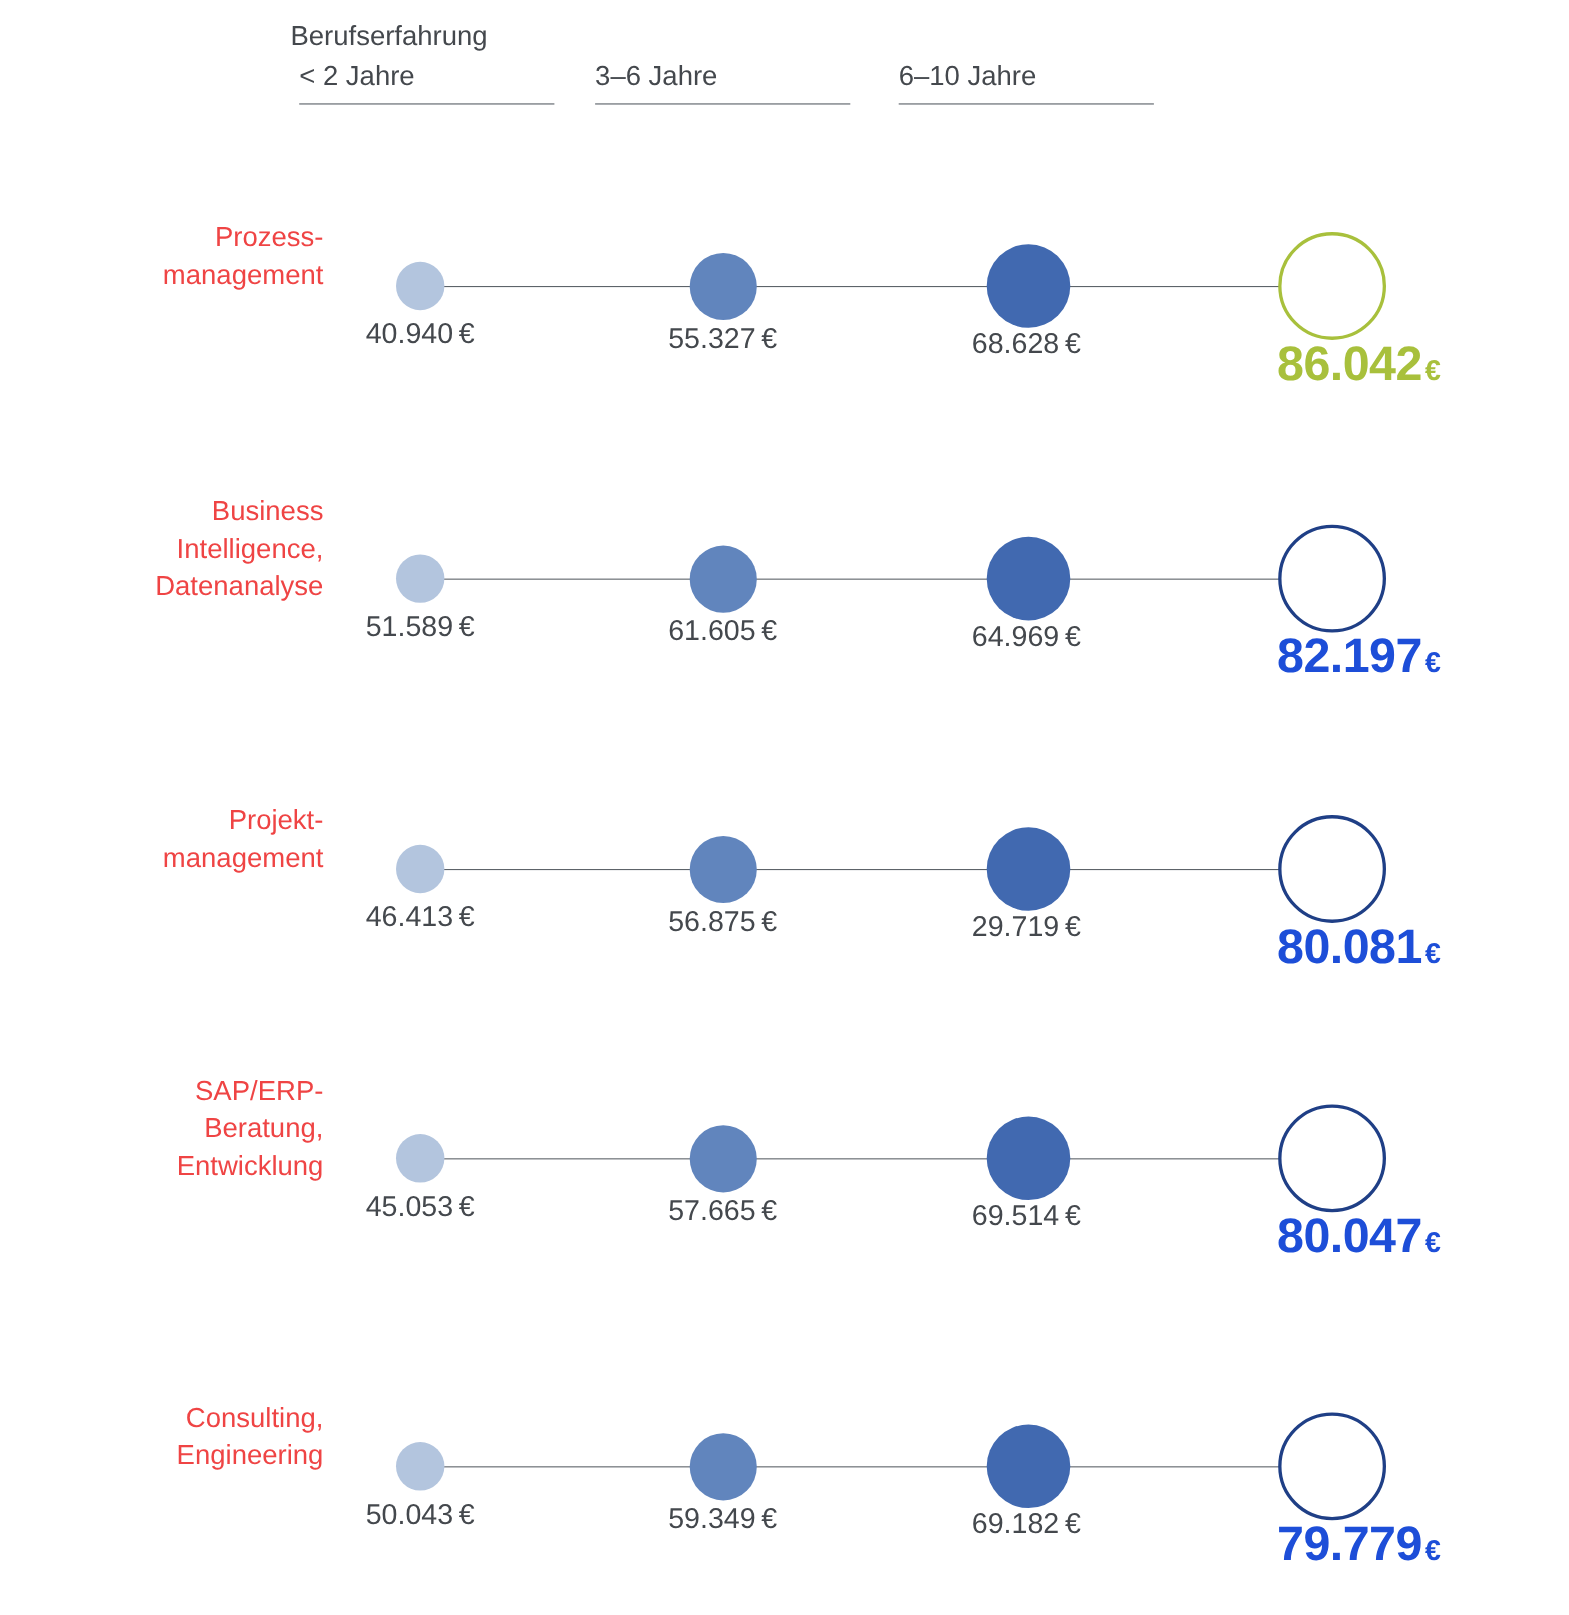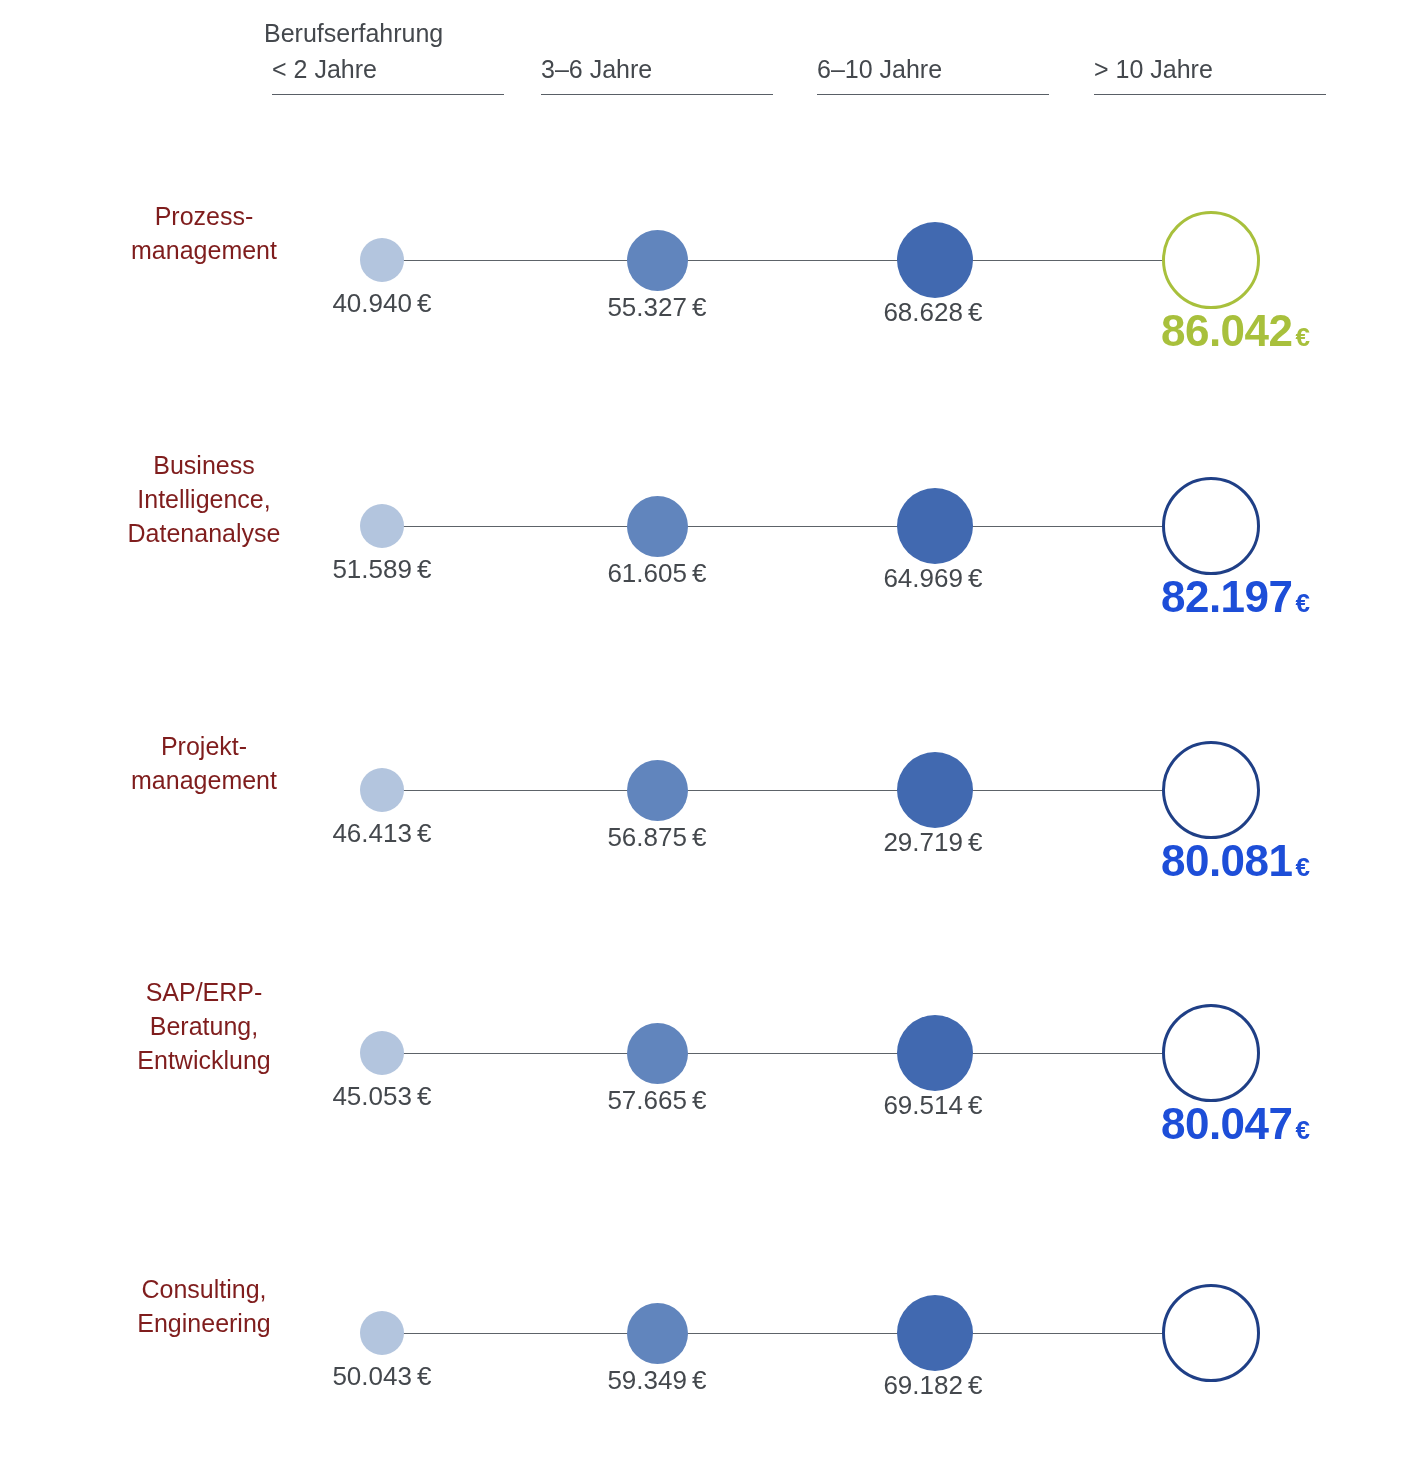--- a/index.html
+++ b/index.html
@@ -60,22 +60,22 @@
     left: 0;
     width: 1426px;
     height: 190px;
   }
   .row-label {
     position: absolute;
     left: 114px;
     width: 180px;
     font-size: 25px;
     line-height: 34px;
-    color: #7f1d1d;
-    text-align: center;
+    color: #ef4444;
+    text-align: right;
   }
   .row-label.lines2 { top: 24px; }
   .row-label.lines3 { top: 7px; }
 
   
   .track {
     position: absolute;
     left: 382px;
     top: 85px;
     width: 830px;
@@ -137,24 +137,20 @@
     <span class="hdr-rule"></span>
   </div>
   <div class="hdr-col c1">
     <span class="hdr-label">3–6 Jahre</span>
     <span class="hdr-rule"></span>
   </div>
   <div class="hdr-col c2">
     <span class="hdr-label">6–10 Jahre</span>
     <span class="hdr-rule"></span>
   </div>
-  <div class="hdr-col c3">
-    <span class="hdr-label">&gt; 10 Jahre</span>
-    <span class="hdr-rule"></span>
-  </div>
 </div>
 
 <div class="row" style="top:175px;">
   <div class="row-label lines2">
     <div>Prozess-</div>
     <div>management</div>
   </div>
   <div class="track"></div>
   <div class="node n0"></div>
   <div class="node n1"></div>
@@ -230,13 +226,16 @@
     <div>Engineering</div>
   </div>
   <div class="track"></div>
   <div class="node n0"></div>
   <div class="node n1"></div>
   <div class="node n2"></div>
   <div class="node n3"></div>
   <div class="val v0">50.043 €</div>
   <div class="val v1">59.349 €</div>
   <div class="val v2">69.182 €</div>
+  <div class="val-big">
+    <span class="amount">79.779</span><span class="cur">€</span>
+  </div>
 </div>
 
 </body></html>

